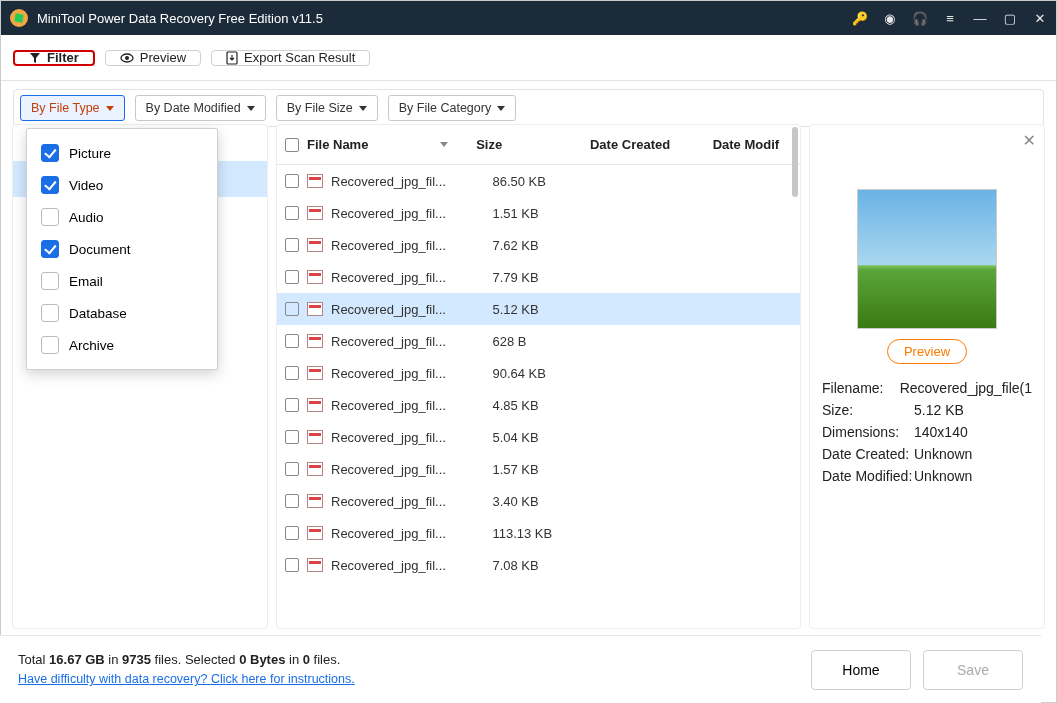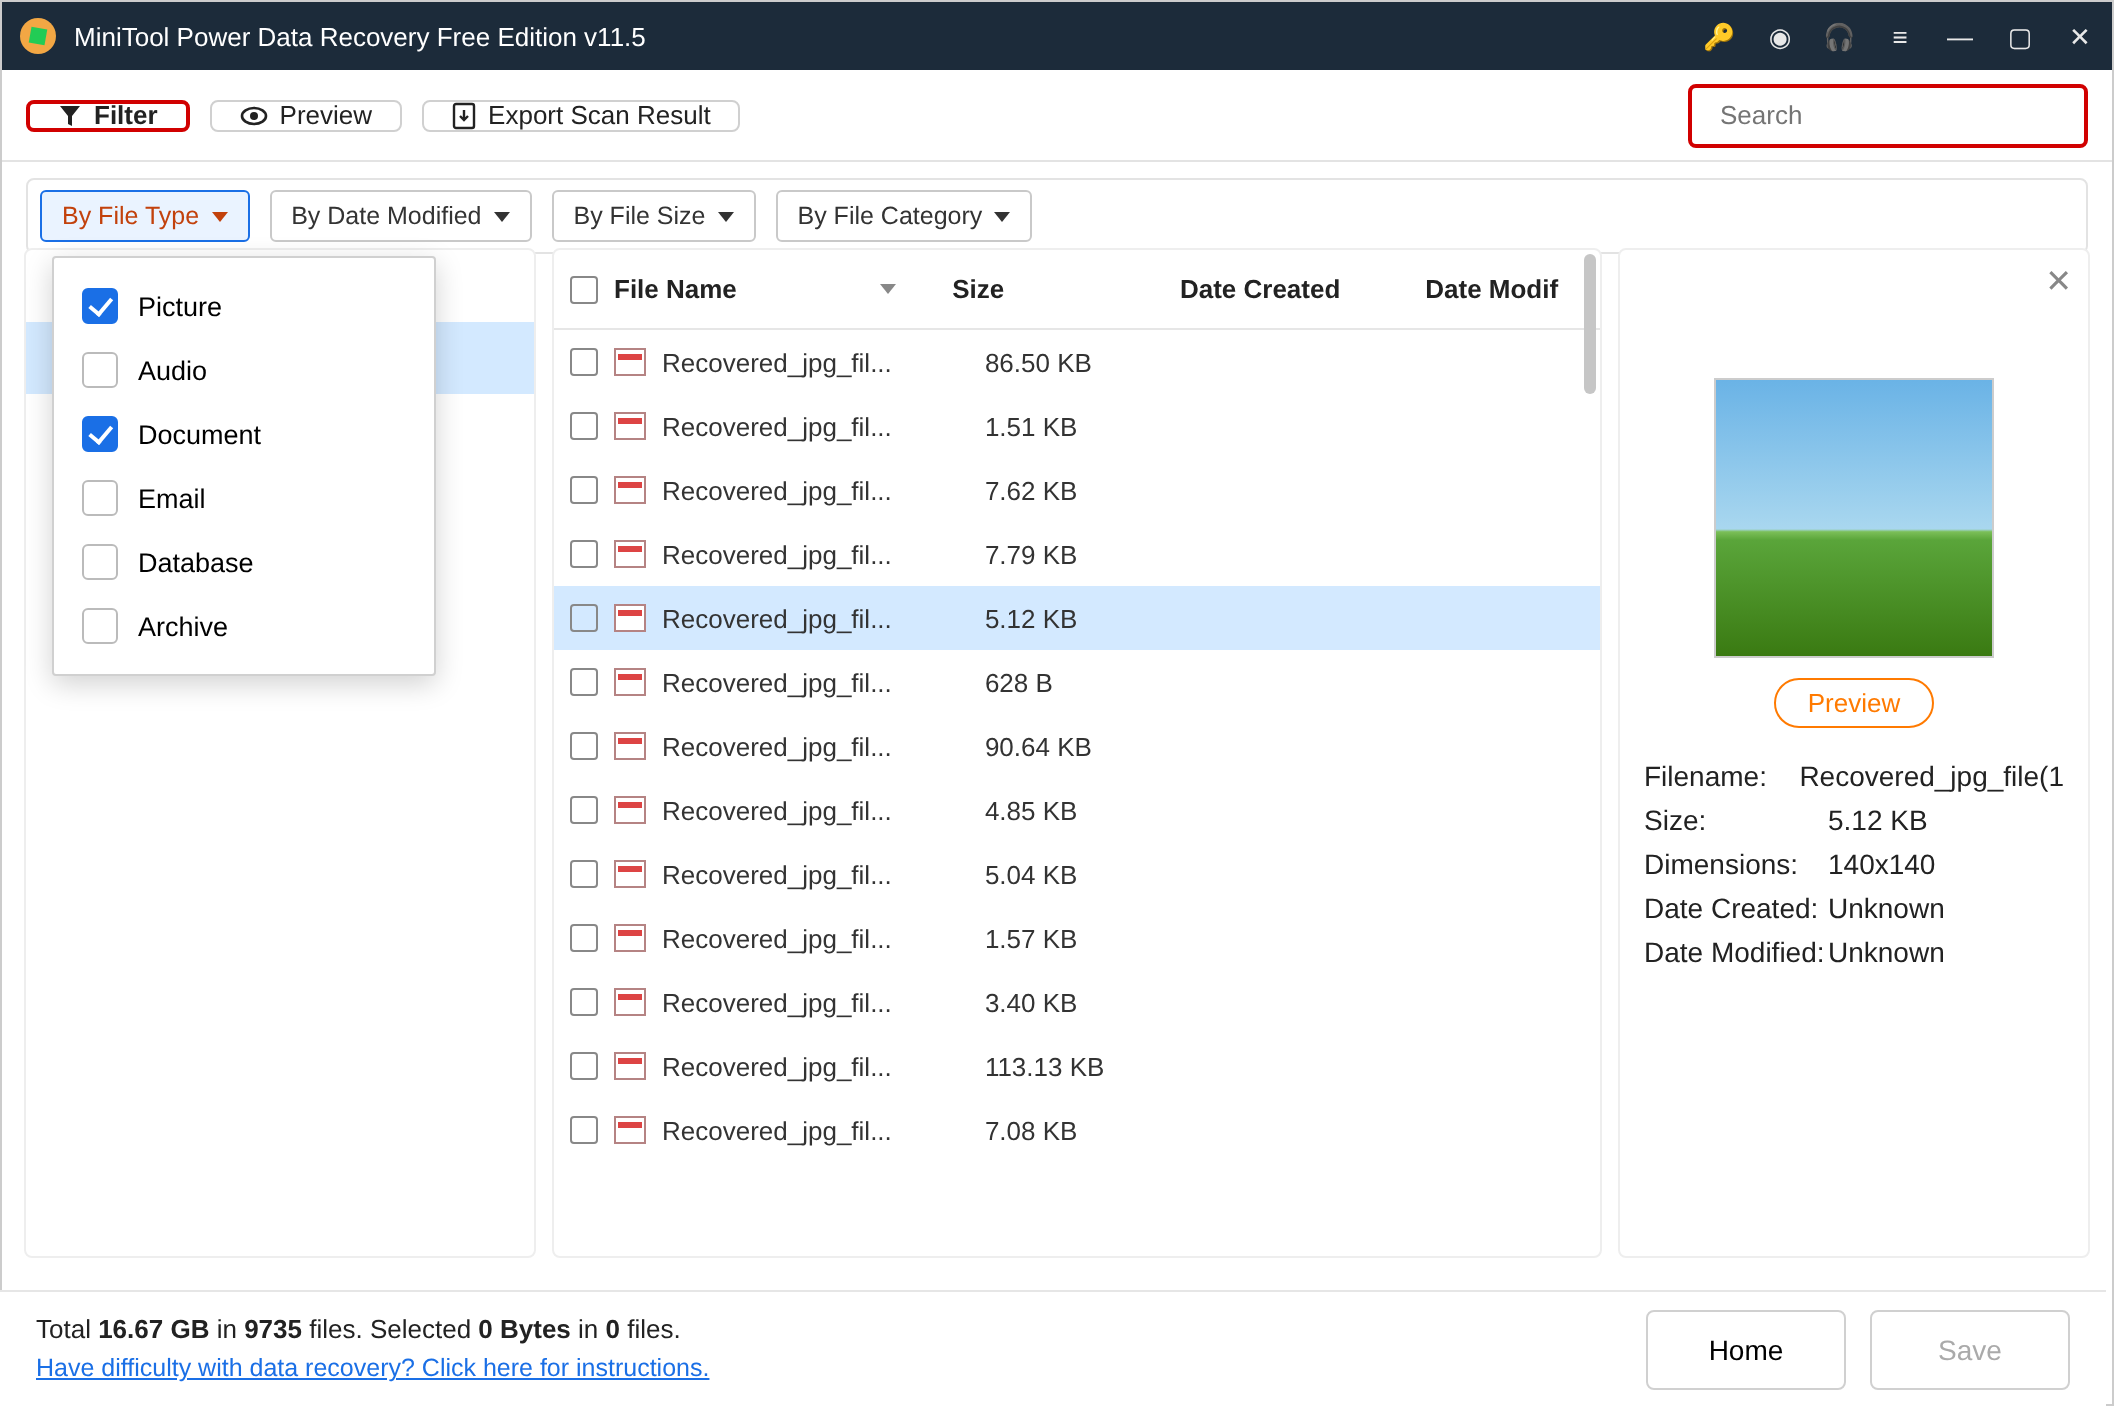--- a/index.html
+++ b/index.html
@@ -45,21 +45,21 @@
   .file-list { position:relative; }
   .mini-cb { width:14px; height:14px; border:1px solid #888; border-radius:2px; flex-shrink:0;}
   .right-col { width:236px; background:#fff; border:1px solid #eee; border-radius:4px; padding:10px 12px; position:relative; font-size:13px;}
   .close-x { position:absolute; top:6px; right:8px; color:#888; cursor:pointer; font-size:16px;}
   .thumb { width:140px; height:140px; margin:54px auto 10px; background:linear-gradient(to top,#3a7a12 0%,#5aa53a 42%,#7bbf58 45%,#a9d7ef 46%,#6ab3e6 100%); border:1px solid #ccc;}
   .preview-btn { display:block; margin:6px auto 16px; border:1px solid #ff7a00; color:#ff7a00; background:#fff; padding:4px 16px; border-radius:14px; font-size:13px; cursor:pointer;}
   .meta-row { display:flex; font-size:14px; margin-bottom:6px;}
   .meta-row .k { width:92px; color:#222;}
   .meta-row .v { color:#222;}
   
-  .bottombar { position:absolute; left:0; right:4px; bottom:0; height:58px; border-top:1px solid #e6e6e6; display:flex; align-items:center; padding:0 18px; background:#fff;}
+  .bottombar { position:absolute; left:0; right:16px; bottom:0; height:68px; border-top:1px solid #e6e6e6; display:flex; align-items:center; padding:0 18px; background:#fff;}
   .bottom-left { font-size:13px; color:#222; line-height:1.5;}
   .bottom-left a { color:#1a6fe6; text-decoration:underline; font-size:12.5px;}
   .bottombar .spacer { flex:1;}
   .big-btn { width:100px; height:40px; border:1px solid #d0d0d0; border-radius:4px; background:#fff; margin-left:12px; font-size:14px; cursor:pointer;}
   .big-btn.disabled { color:#aaa;}
   .sort-caret{ width:0;height:0;border-left:4px solid transparent;border-right:4px solid transparent;border-top:5px solid #888; margin-left:auto;}
   .scroll-ind{position:absolute; right:2px; top:2px; width:6px; height:70px; background:#c6c6c6; border-radius:3px;}
   .fileicon{width:16px;height:14px;flex-shrink:0;display:inline-block;position:relative;}
   .fileicon::before{content:"";position:absolute;inset:0;border:1px solid #b58383;background:#fff;}
   .fileicon::after{content:"";position:absolute;left:2px;top:3px;right:2px;height:3px;background:#d44;}
@@ -99,27 +99,20 @@
     <span>Preview</span>
   </button>
   <button class="btn">
     <svg width="12" height="14">
         <rect x="1" y="1" width="10" height="12" rx="1" fill="none" stroke="#222" stroke-width="1.2"></rect>
         <path d="M6 4v5M4 7l2 2 2-2" fill="none" stroke="#222" stroke-width="1.2"></path>
       </svg>
     <span>Export Scan Result</span>
   </button>
   <div class="spacer"></div>
-  <div class="search-wrap">
-    <svg width="14" height="14">
-        <circle cx="6" cy="6" r="4.5" fill="none" stroke="#555" stroke-width="1.3"></circle>
-        <line x1="10" y1="10" x2="13" y2="13" stroke="#555" stroke-width="1.3"></line>
-      </svg>
-    <input placeholder="Search" style="">
-  </div>
 </div>
 
 <div class="filterrow">
   <div class="chip active">
       <span>By File Type</span>
       <span class="caret"></span>
     </div>
   <div class="chip">
       <span>By Date Modified</span>
       <span class="caret"></span>
@@ -287,20 +280,24 @@
       </div>
   </div>
 </div>
 
 <div class="dropdown-panel" id="dd">
     <div class="dd-row">
       <div class="cb checked"></div>
       <span>Picture</span>
     </div>
     <div class="dd-row">
+      <div class="cb checked"></div>
+      <span>Video</span>
+    </div>
+    <div class="dd-row">
       <div class="cb "></div>
       <span>Audio</span>
     </div>
     <div class="dd-row">
       <div class="cb checked"></div>
       <span>Document</span>
     </div>
     <div class="dd-row">
       <div class="cb "></div>
       <span>Email</span>

